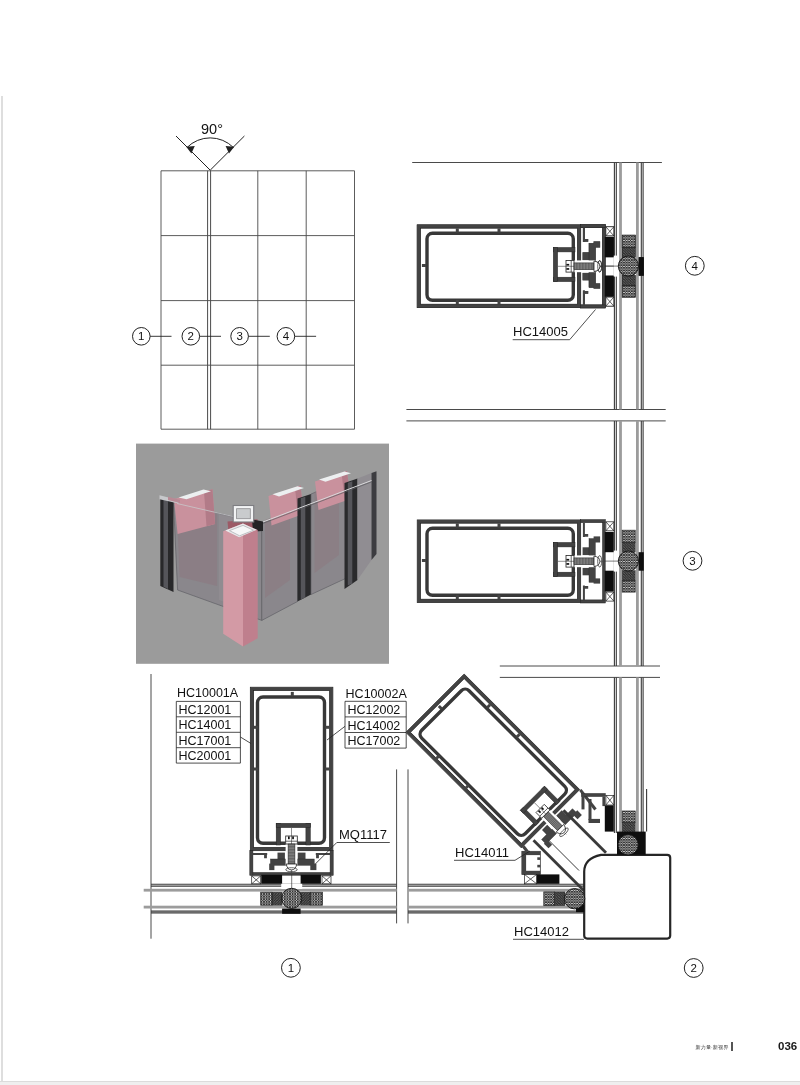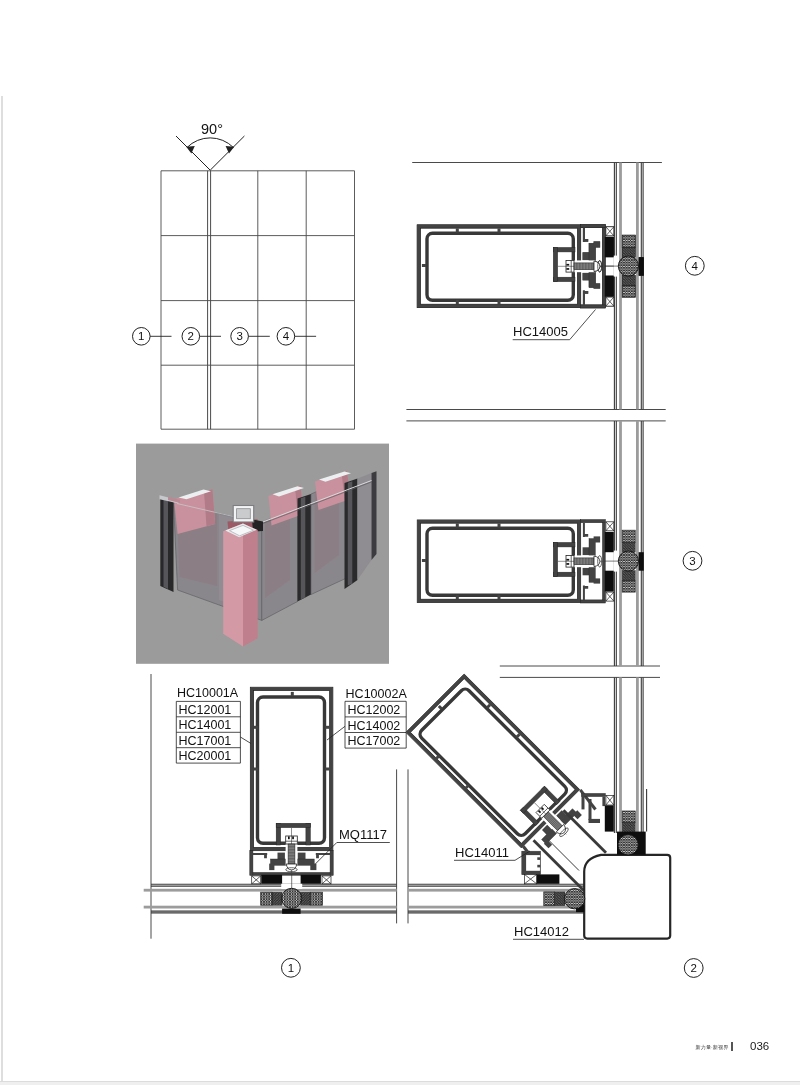--- a/index.html
+++ b/index.html
@@ -10,21 +10,21 @@
 </head>
 <body>
 <div id="page">
 
 <div style="position:absolute;left:1px;top:96px;width:1.6px;height:989px;background:#dedede;"></div>
 
 <div style="position:absolute;left:0;top:1080.6px;width:800px;height:4.4px;background:#efefef;border-top:1px solid #dcdcdc;"></div>
 
 <div style="position:absolute;left:695.5px;top:1044.3px;font-size:5.2px;line-height:6px;color:#3a3a3a;">新力量·新视界</div>
 <div style="position:absolute;left:731.4px;top:1042.4px;width:1.7px;height:9px;background:#555;"></div>
-<div style="position:absolute;left:750px;top:1040px;font-size:11.5px;font-weight:normal;color:#1a1a1a;">036</div>
+<div style="position:absolute;left:778px;top:1040px;font-size:11.5px;font-weight:bold;color:#1a1a1a;">036</div>
 <svg width="800" height="1085" viewBox="0 0 800 1085" style="position:absolute;left:0;top:0">
       <defs>
 <pattern id="kn" patternUnits="userSpaceOnUse" width="2.6" height="2.6">
   <rect width="2.6" height="2.6" fill="#fbfbfb"></rect>
   <path d="M0,0 L2.6,2.6 M2.6,0 L0,2.6" stroke="#262626" stroke-width="0.9"></path>
 </pattern>
 <pattern id="xh" patternUnits="userSpaceOnUse" width="2.6" height="2.6">
   <rect width="2.6" height="2.6" fill="#2e2e2e"></rect>
   <path d="M0,0 L2.6,2.6" stroke="#9a9a9a" stroke-width="0.45"></path>
   <path d="M2.6,0 L0,2.6" stroke="#555" stroke-width="0.35"></path>

